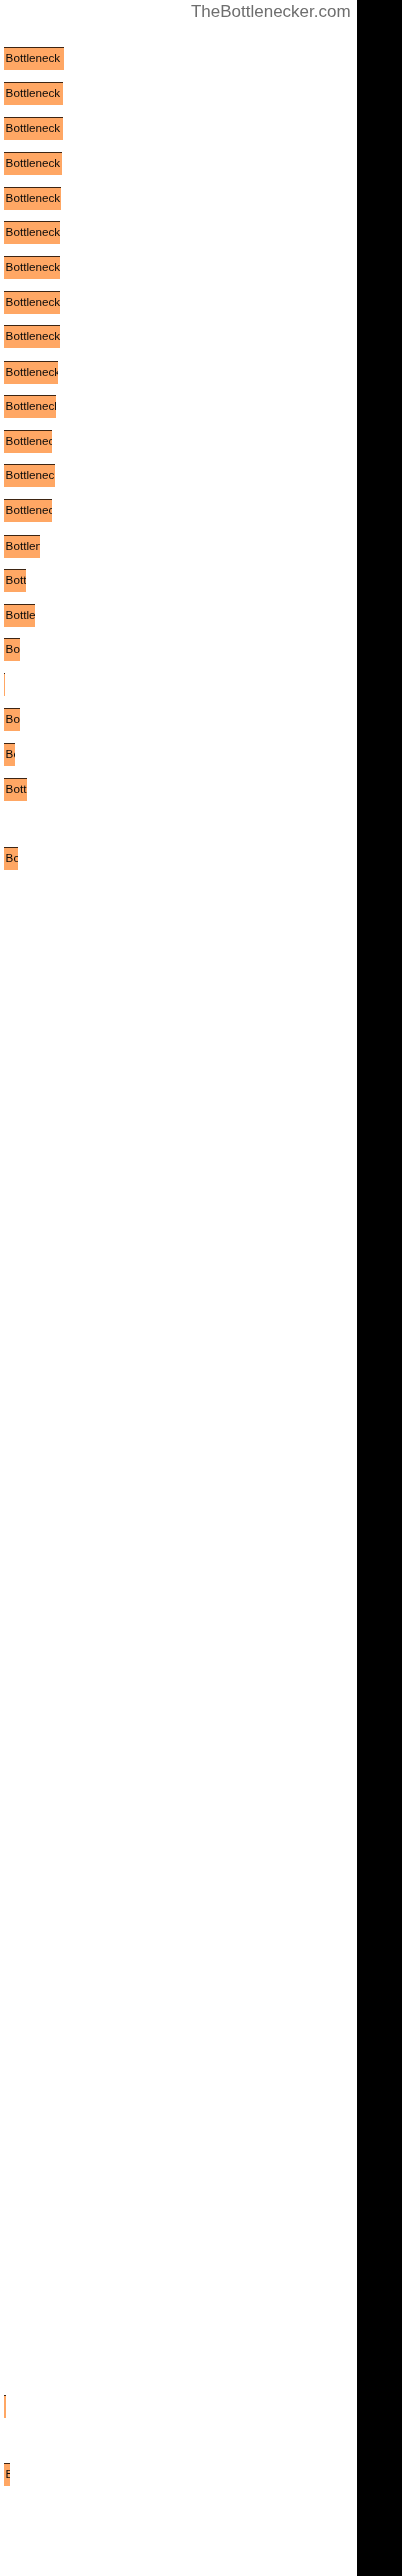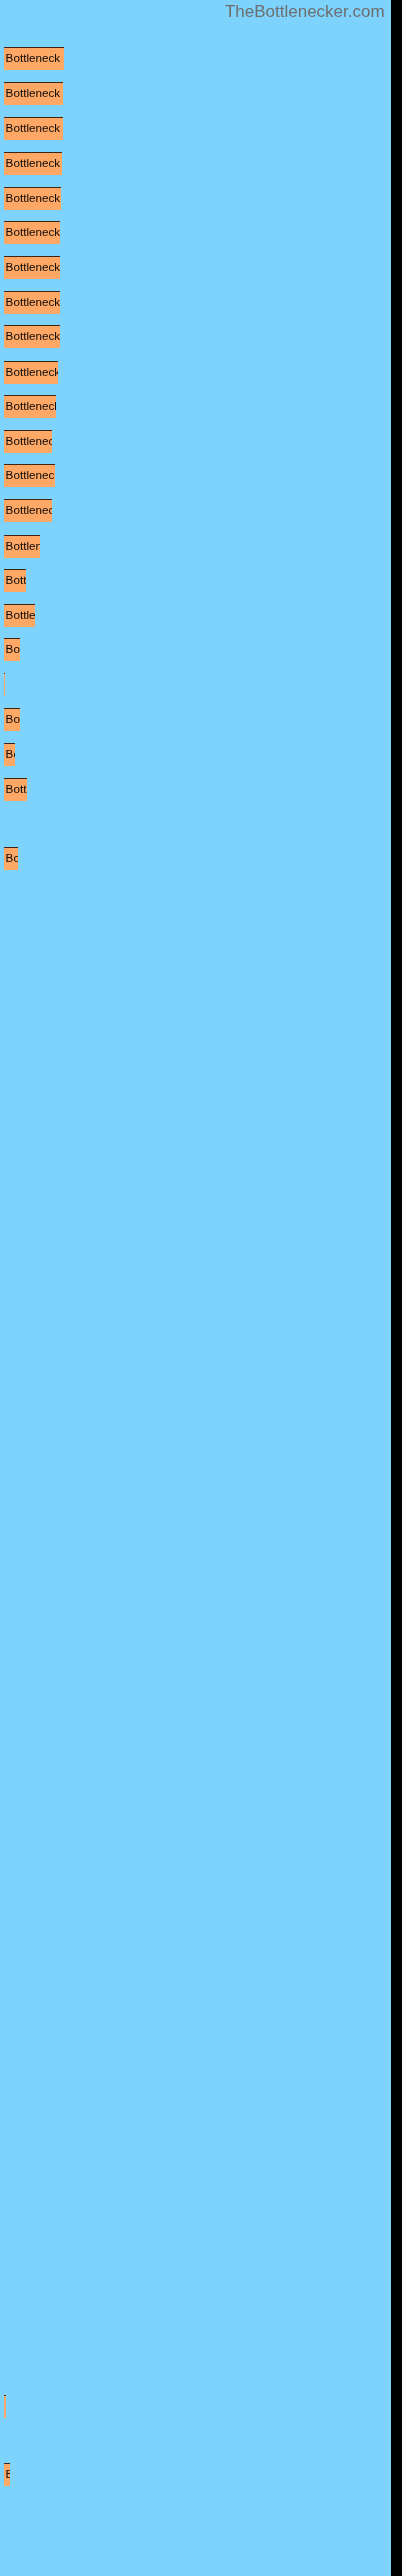--- a/index.html
+++ b/index.html
@@ -11,23 +11,23 @@
     width: 403px;
     height: 2576px;
     position: relative;
     overflow: hidden;
     font-family: "Liberation Sans", sans-serif;
   }
   #chart-root {
     position: absolute;
     left: 0;
     top: 0;
-    width: 391px;
+    width: 357px;
     height: 2576px;
-    background: #7dd3fc;
+    background: #ffffff;
   }
   .watermark {
     position: absolute;
     top: 1.6px;
     right: 6.4px;
     color: #6e6e6e;
     font-size: 17px;
     font-family: "Liberation Sans", sans-serif;
     letter-spacing: 0px;
     white-space: nowrap;

